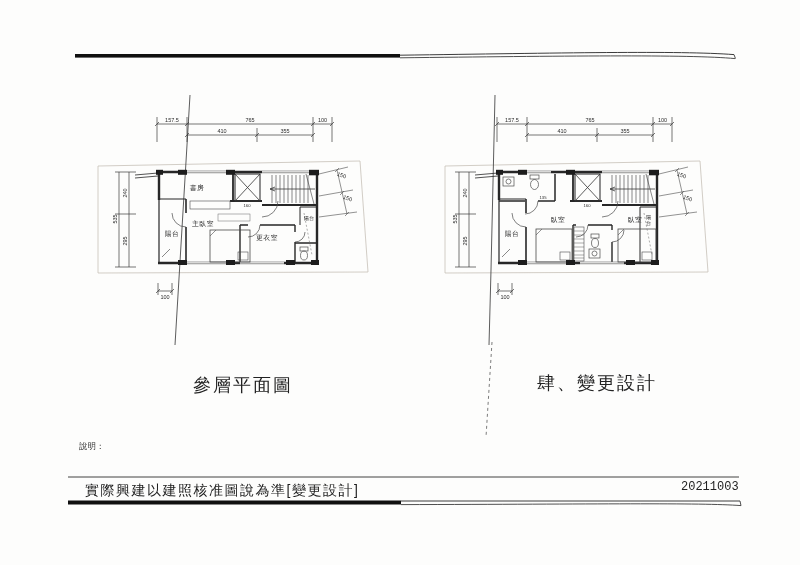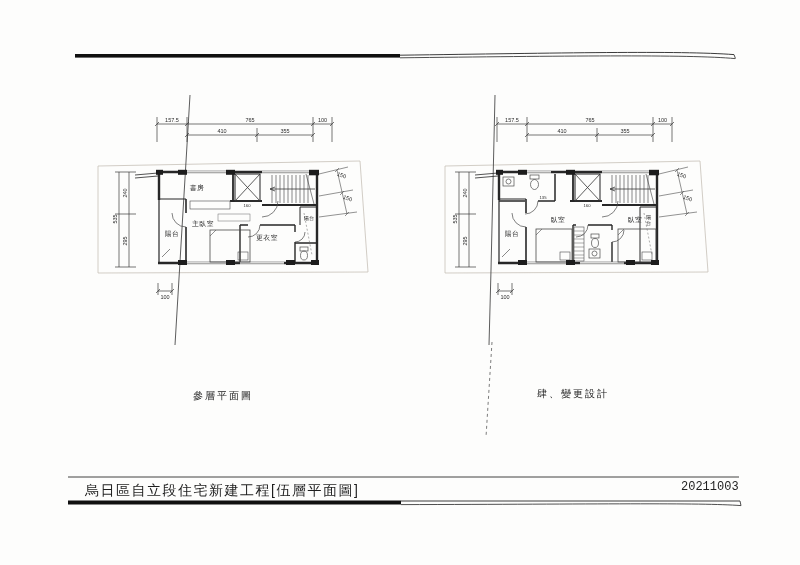--- a/index.html
+++ b/index.html
@@ -1,19 +1,19 @@
 <!DOCTYPE html>
 <html><head>
 <meta charset="utf-8">
 <style>
   html,body{margin:0;padding:0;}
   body{width:800px;height:565px;position:relative;background:#fdfdfc;overflow:hidden;
        font-family:"Liberation Sans","DejaVu Sans",sans-serif;color:#2a2a2a;}
   .abs{position:absolute;}
-  .caption{font-size:10px;letter-spacing:2px;color:#222;margin-top:16px;}
+  .caption{font-size:18px;letter-spacing:2px;color:#222;}
   .caption-sub{font-size:14px;letter-spacing:1px;color:#222;margin-top:4px;}
   .notes{font-size:8.5px;line-height:12px;color:#333;}
   .footer-title{font-size:14px;letter-spacing:1.5px;color:#1d1d1d;}
   .footer-date{font-size:12px;font-family:Liberation Mono, monospace;color:#222;}
   svg text{fill:#2c2c2c;}
   .dim{font-size:5.5px;}
   .dim-tiny{font-size:4.2px;}
   .room{font-size:6.8px;letter-spacing:0.5px;}
   .room-sm{font-size:5.2px;}
 </style>
@@ -264,16 +264,17 @@
   <text class="room" x="82" y="141" text-anchor="middle">陽台</text>
   <text class="room-sm" x="218.5" y="124" text-anchor="middle"><tspan x="218.5" dy="0">陽</tspan><tspan x="218.5" dy="5.6">台</tspan></text>
 </svg>
 
 <div class="abs caption" style="left:193px;top:373px">參層平面圖</div>
 <div class="abs" style="left:537px;top:371px">
   <div class="caption">肆、變更設計</div>
 </div>
 
 <div class="abs notes" style="left:79px;top:440px">
+  <div>說明：</div>
 </div>
 
-<div class="abs footer-title" style="left:85px;top:482px">烏日區自立段住宅新建工程[伍層平面圖]</div>
+<div class="abs footer-title" style="left:85px;top:482px">實際興建以建照核准圖說為準[變更設計]</div>
 <div class="abs footer-date" style="left:681px;top:480px">20211003</div>
 
 </body></html>

